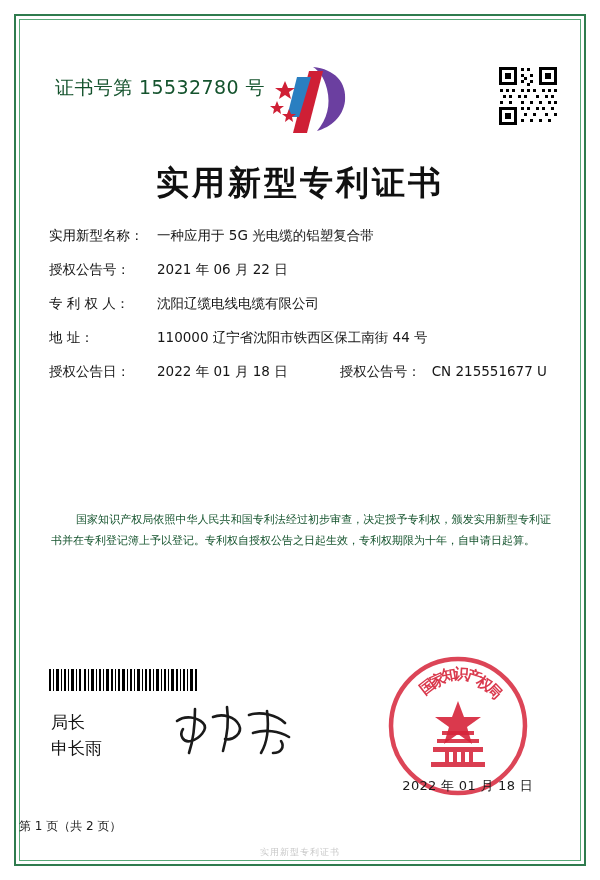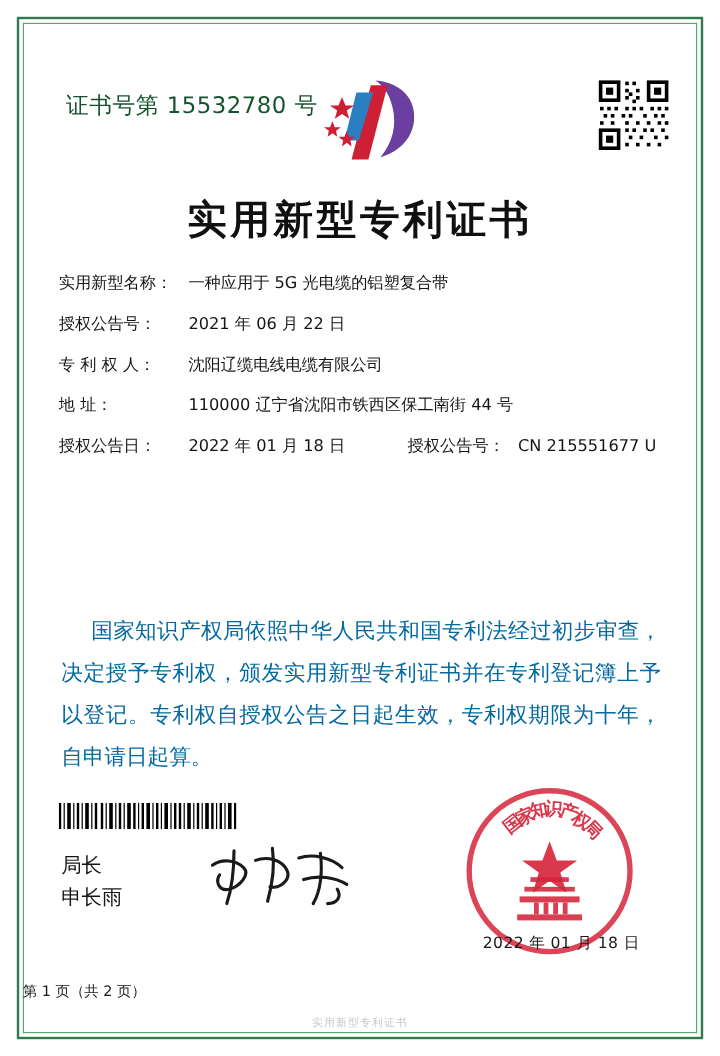--- a/index.html
+++ b/index.html
@@ -126,23 +126,23 @@
     display: inline-block;
     width: 92px;
     margin-left: 52px;
   }
 
   .paras {
     position: absolute;
     top: 490px;
     left: 32px;
     right: 30px;
-    font-size: 18px;
+    font-size: 11px;
     line-height: 1.95;
-    color: #0369a1;
+    color: #14532d;
     text-align: justify;
   }
   .paras p {
     margin: 0 0 2px 0;
     text-indent: 25px;
   }
 
   
   .barcode {
     position: absolute;

